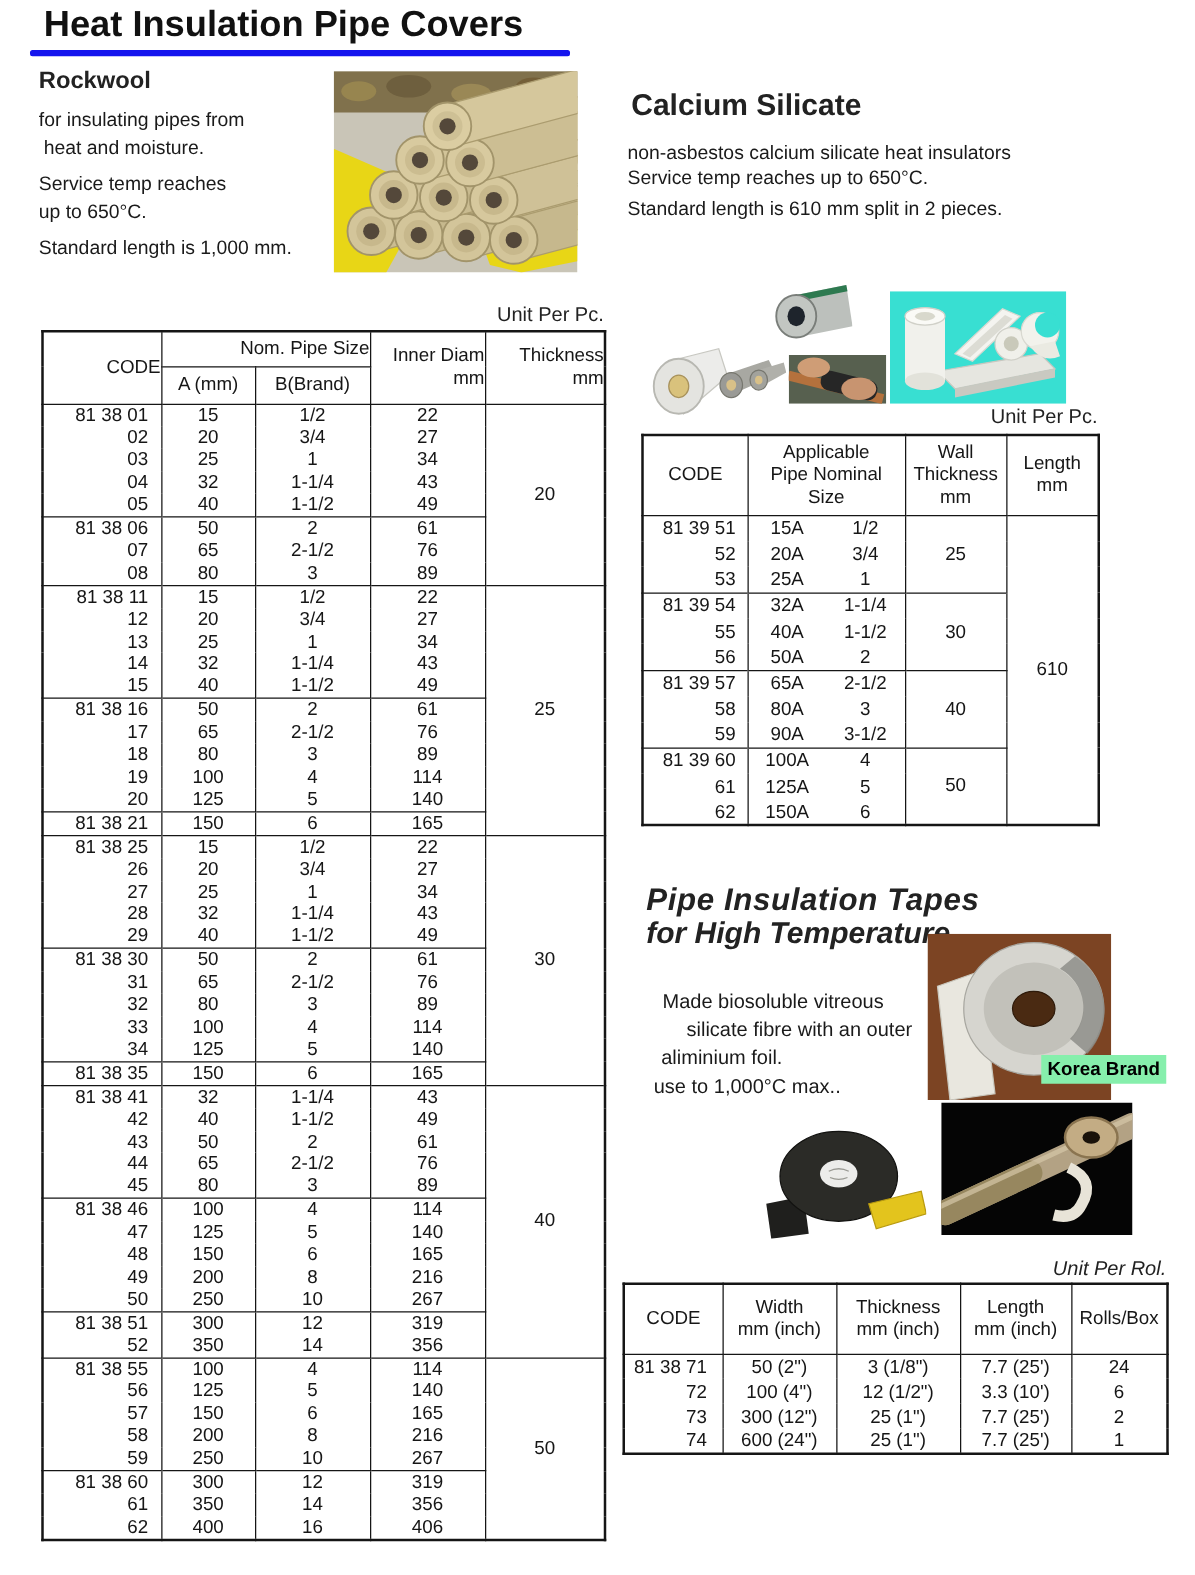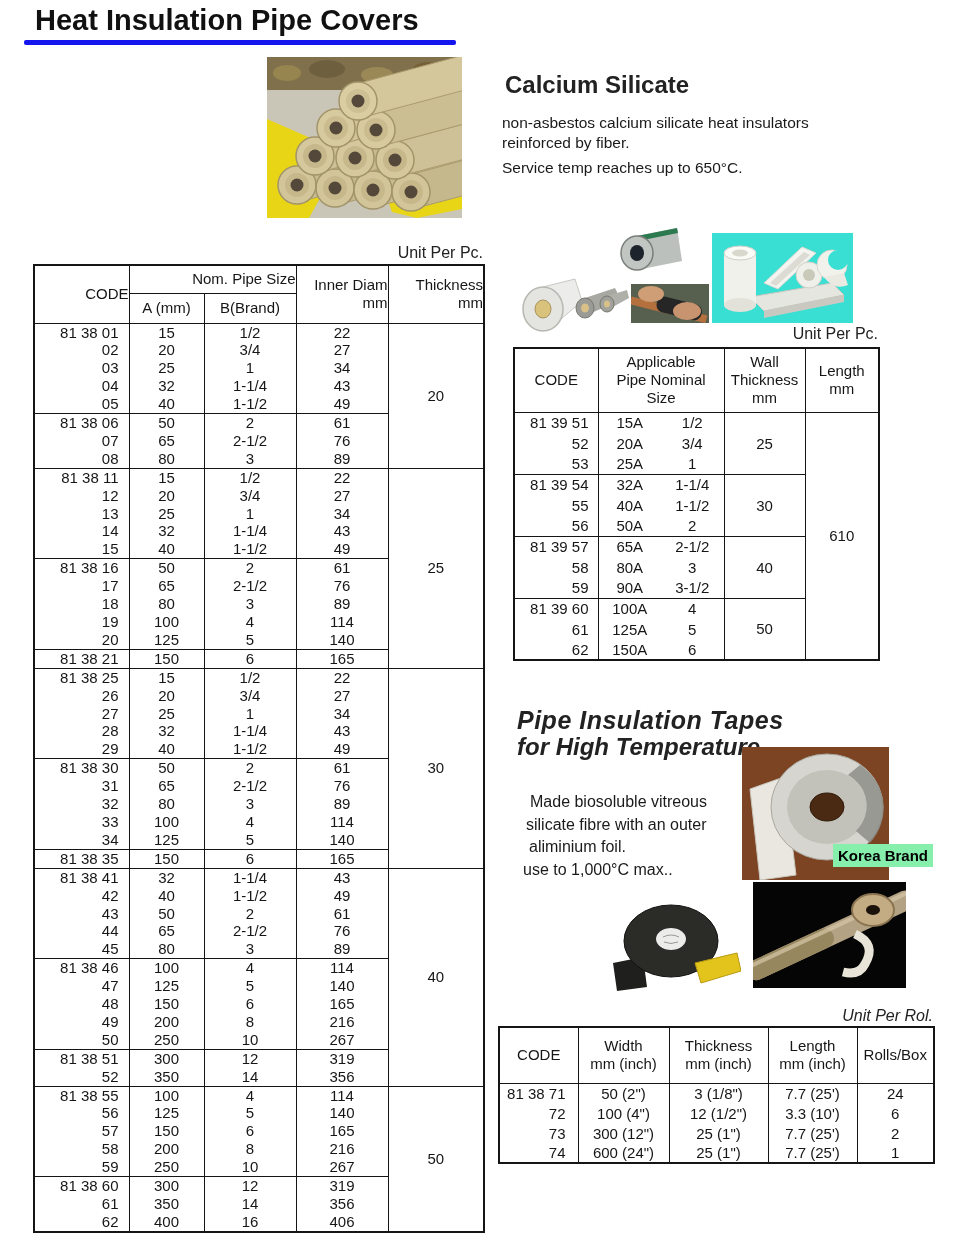--- a/index.html
+++ b/index.html
@@ -63,33 +63,43 @@
   #t-tape thead th { height:56px; }
   #t-tape tbody tr { height:20px; }
   #t-tape td.codecol { padding-right:12px; }
   
   .tapes-head { position:absolute; left:517px; top:706px; }
   .tapes-head h2 { font-size:25px; font-weight:bold; font-style:italic; color:#222; letter-spacing:0.5px; }
   .tapes-head h3 { font-size:24px; font-weight:bold; font-style:italic; color:#222; margin-top:-2px; }
   .tape-lines { position:absolute; left:523px; top:791px; width:230px; }
   .tape-line { font-size:16px; line-height:22.5px; }
   .tape-line:nth-child(1){ padding-left:7px; }
-  .tape-line:nth-child(2){ padding-left:3px; }
+  .tape-line:nth-child(2){ padding-left:3px;text-align:center; }
   .tape-line:nth-child(3){ padding-left:6px; }
 </style>
 </head>
 <body>
 
 <div class="page">
 
   <div class="title-wrap">
     <h1>Heat Insulation Pipe Covers</h1>
     <div class="title-underline"></div>
   </div>
 
+  <div class="rw-text">
+    <h2>Rockwool</h2>
+    <div class="rw-lines">
+        <div class="rw-line">for  insulating  pipes from</div>
+        <div class="rw-line">heat and moisture.</div>
+        <div class="rw-line">Service temp  reaches</div>
+        <div class="rw-line">up to 650°C.</div>
+        <div class="rw-line">Standard length is 1,000 mm.</div>
+      </div>
+  </div>
 
   <svg class="photo" style="left:267px;top:57px;" width="195" height="161" viewBox="0 0 195 161">
     <rect width="195" height="161" fill="#c9c5b7"></rect>
     <rect width="195" height="33" fill="#80714c"></rect>
     <ellipse cx="20" cy="16" rx="14" ry="8" fill="#97854f"></ellipse>
     <ellipse cx="60" cy="12" rx="18" ry="9" fill="#6e5f3e"></ellipse>
     <ellipse cx="110" cy="18" rx="16" ry="8" fill="#9a8856"></ellipse>
     <ellipse cx="160" cy="14" rx="15" ry="9" fill="#745f38"></ellipse>
     <polygon points="0,62 78,96 42,161 0,161" fill="#e8d616"></polygon>
     <polygon points="118,136 195,112 195,152 150,161 125,155" fill="#e8d616"></polygon>
@@ -154,22 +164,22 @@
       <circle cx="91" cy="44" r="19" fill="#dbcda2" stroke="#a2946a" stroke-width="1.5"></circle>
         <circle cx="91" cy="44" r="12" fill="#cec095"></circle>
         <circle cx="91" cy="44" r="6.5" fill="#54483a"></circle>
     </g>
   </svg>
 
   <div class="ca-text">
     <h2>Calcium Silicate</h2>
     <div class="ca-lines">
         <div class="ca-line">non-asbestos calcium silicate  heat  insulators</div>
-        <div class="ca-line">reinforced  by  fiber.</div>
         <div class="ca-line">Service temp  reaches   up to 650°C.</div>
+        <div class="ca-line">Standard length is 610 mm  split in 2 pieces.</div>
       </div>
   </div>
 
   <svg class="photo" style="left:615px;top:225px;" width="67" height="53" viewBox="0 0 67 53">
     <polygon points="22,11 62,3 67,36 22,45" fill="#bcc0bc"></polygon>
     <polygon points="22,11 62,3 63,8 23,16" fill="#2e7a50"></polygon>
     <ellipse cx="22" cy="28" rx="16" ry="17" fill="#c2c6c2" stroke="#7a7e7a" stroke-width="1.5"></ellipse>
     <ellipse cx="22" cy="28" rx="7" ry="8" fill="#1e242c"></ellipse>
   </svg>
   <svg class="photo" style="left:517px;top:271px;" width="65" height="64" viewBox="0 0 65 64">

